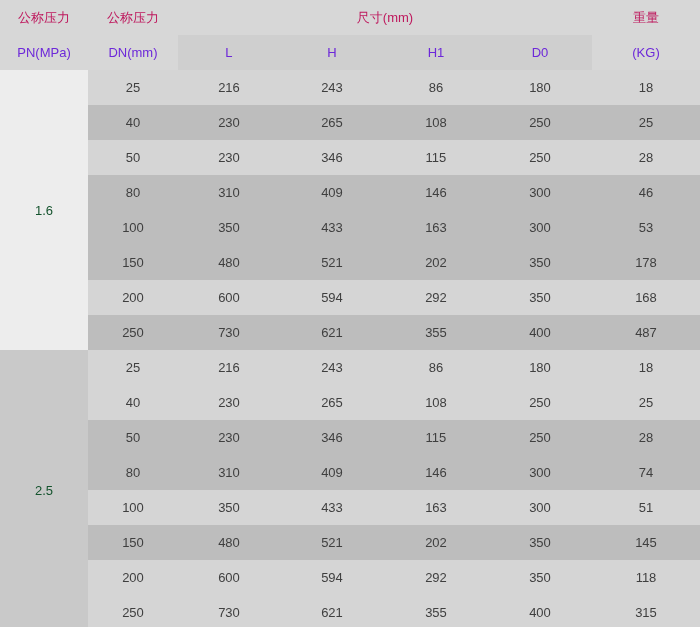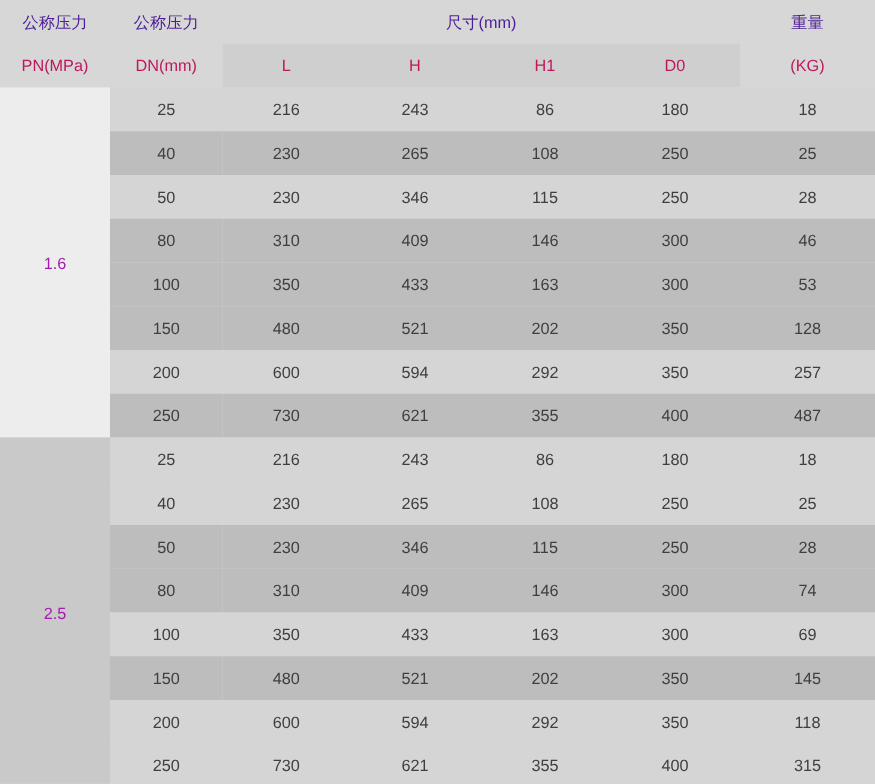--- a/index.html
+++ b/index.html
@@ -24,36 +24,36 @@
     text-align: center;
     vertical-align: middle;
     font-weight: normal;
     border: none;
     padding: 0;
   }
   
   .hdr-top td {
     height: 35px;
     background: #d7d7d7;
-    color: #4c1d95;
+    color: #be185d;
     font-size: 13px;
   }
   .hdr-sub td {
     height: 35px;
     background: #cfcfcf;
-    color: #be185d;
+    color: #6d28d9;
     font-size: 13px;
   }
   .hdr-sub td.light {
     background: #d7d7d7;
   }
   
   td.group {
     background: #ededed;
-    color: #a21caf;
+    color: #14532d;
     font-size: 13px;
     width: 88px;
   }
   td.group.alt {
     background: #c9c9c9;
   }
   
   tr.r-light td.data {
     background: #d5d5d5;
   }
@@ -142,29 +142,29 @@
       <td class="data">163</td>
       <td class="data">300</td>
       <td class="data">53</td>
     </tr>
     <tr class="r-dark">
       <td class="data">150</td>
       <td class="data">480</td>
       <td class="data">521</td>
       <td class="data">202</td>
       <td class="data">350</td>
-      <td class="data">128</td>
+      <td class="data">178</td>
     </tr>
     <tr class="r-light">
       <td class="data">200</td>
       <td class="data">600</td>
       <td class="data">594</td>
       <td class="data">292</td>
       <td class="data">350</td>
-      <td class="data">257</td>
+      <td class="data">168</td>
     </tr>
     <tr class="r-dark">
       <td class="data">250</td>
       <td class="data">730</td>
       <td class="data">621</td>
       <td class="data">355</td>
       <td class="data">400</td>
       <td class="data">487</td>
     </tr>
 
@@ -200,21 +200,21 @@
       <td class="data">146</td>
       <td class="data">300</td>
       <td class="data">74</td>
     </tr>
     <tr class="r-light">
       <td class="data">100</td>
       <td class="data">350</td>
       <td class="data">433</td>
       <td class="data">163</td>
       <td class="data">300</td>
-      <td class="data">69</td>
+      <td class="data">51</td>
     </tr>
     <tr class="r-dark">
       <td class="data">150</td>
       <td class="data">480</td>
       <td class="data">521</td>
       <td class="data">202</td>
       <td class="data">350</td>
       <td class="data">145</td>
     </tr>
     <tr class="r-light">

